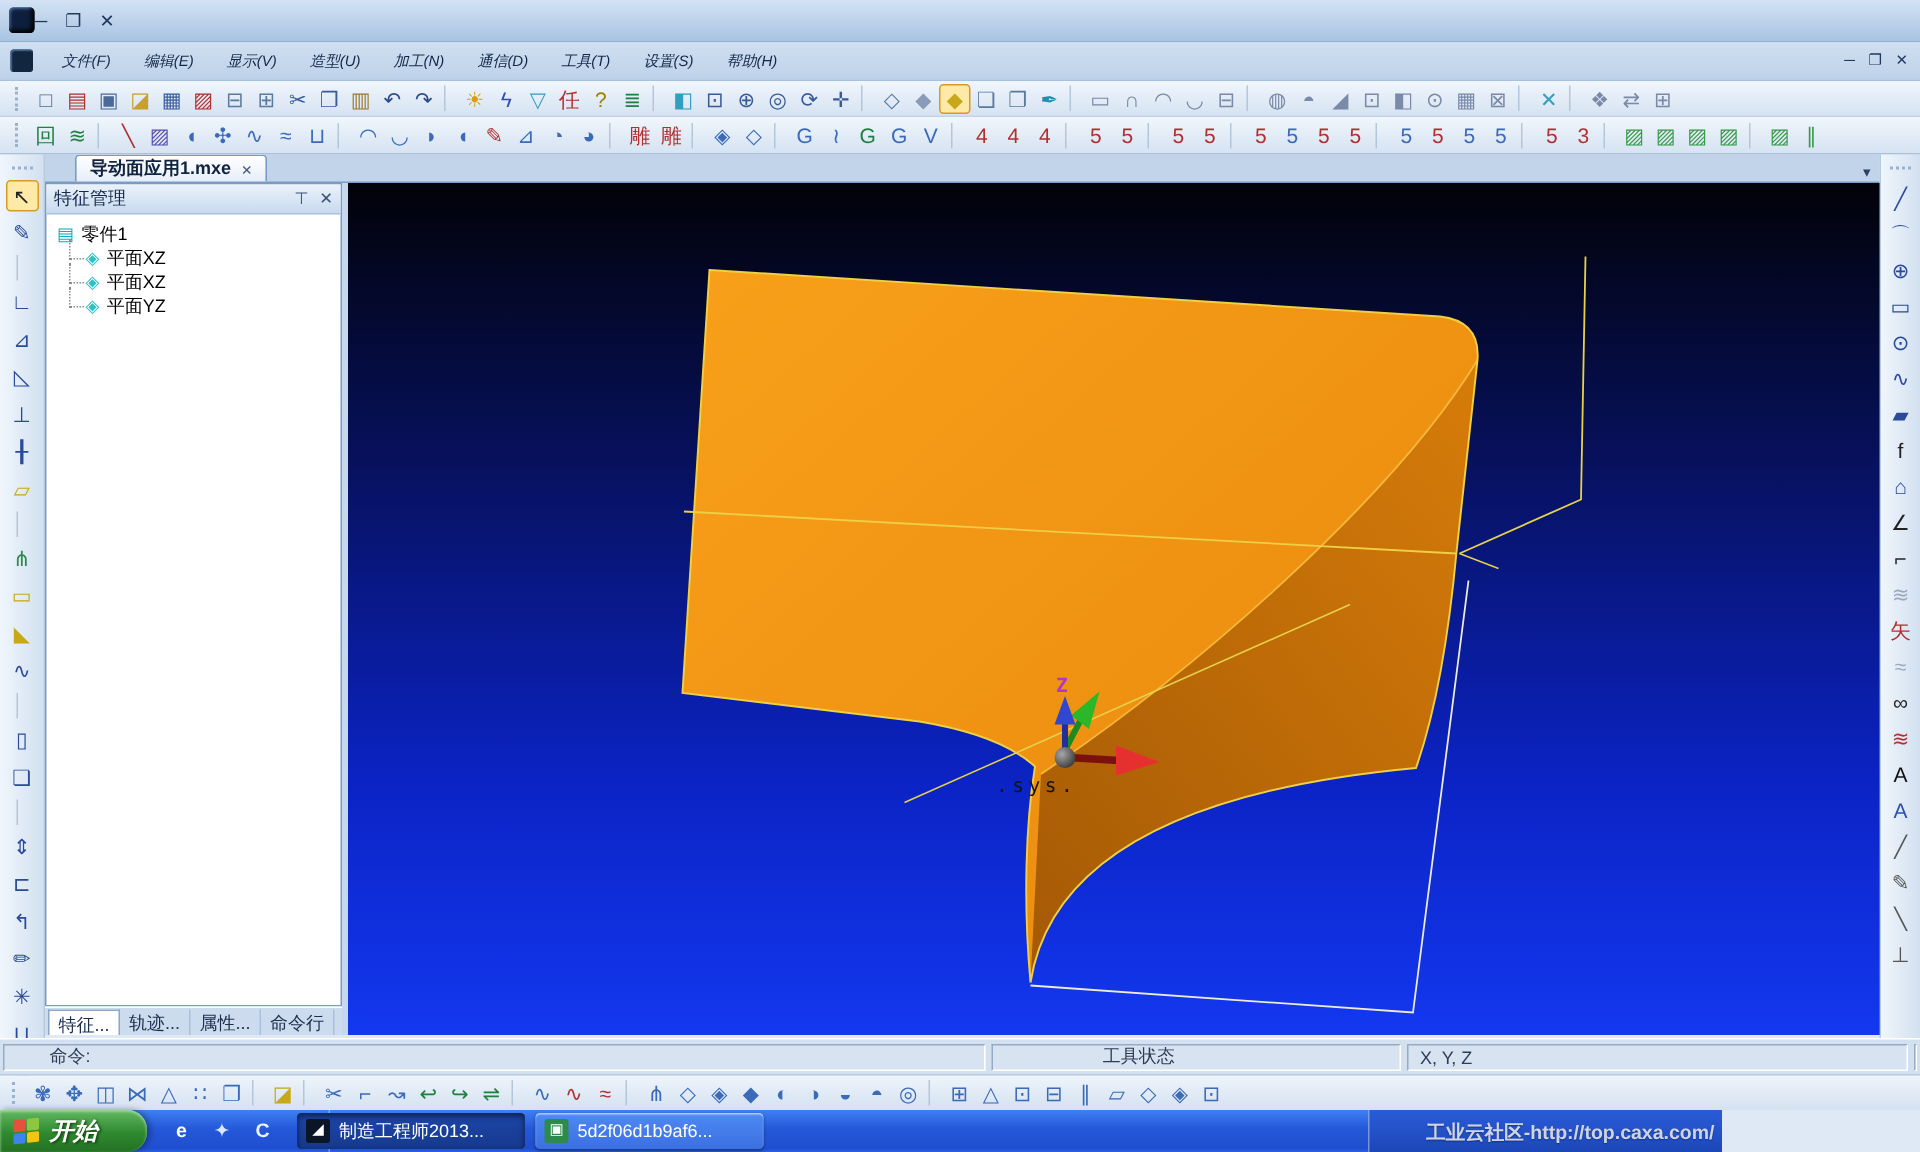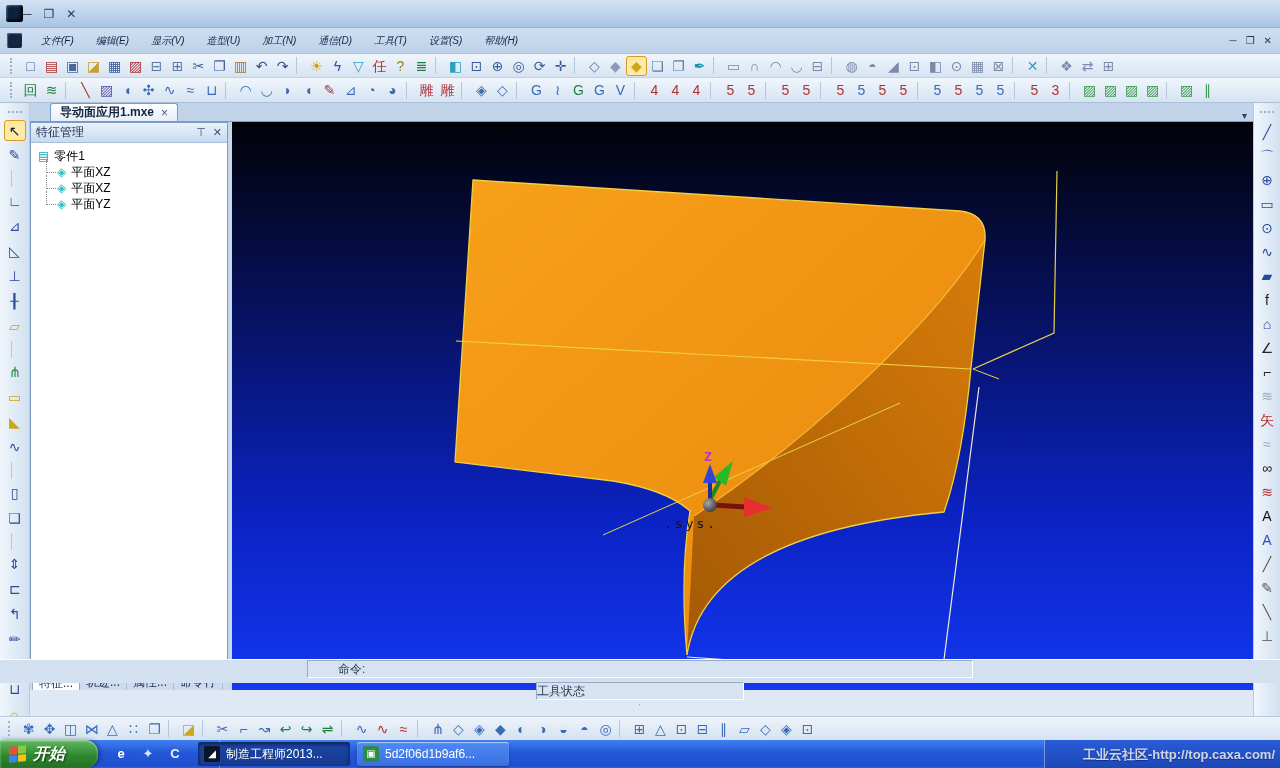--- a/index.html
+++ b/index.html
@@ -71,33 +71,33 @@
   .ptabs{position:absolute;left:30px;top:671px;width:198px;height:19px;
     background:#ccdbee;border-top:1px solid #ffffff;display:flex;align-items:flex-end;
     padding-left:2px;font-size:12px;}
   .ptab{padding:1px 6px 2px;color:#1c2e4e;height:17px;border-right:1px solid #a8c0dc;}
   .ptab.act{background:#fff;border:1px solid #8aa8c8;border-bottom:none;}
   
   .splitter{position:absolute;left:228px;top:122px;width:4px;height:568px;background:#c6d8ee;}
   .viewport{position:absolute;left:232px;top:122px;width:1021px;height:568px;background:#0a1a9a;}
   .viewport svg{display:block;width:100%;height:100%;}
   
-  .statusbar{position:absolute;left:0;top:659px;width:1280px;height:24px;
+  .statusbar{position:absolute;left:0;top:692px;width:1280px;height:24px;
     background:#d2e0f0;border-top:1px solid #ffffff;display:flex;align-items:center;
-    gap:4px;padding:0 2px;flex-direction:column;}
+    gap:4px;padding:0 2px;}
   .sseg{height:18px;border:1px solid;border-color:#96acc644 #fff #fff #96acc6;
     background:#d7e3f1;font-size:12px;color:#2c3c54;display:flex;align-items:center;
     border-top-color:#96acc6;border-left-color:#96acc6;}
   
   .btb{position:absolute;left:0;top:716px;width:1280px;height:24px;
     background:linear-gradient(#eef4fb,#d5e2f1);border-top:1px solid #b8cade;
     display:flex;align-items:center;padding-left:8px;}
   .btb::before{content:"";width:3px;height:15px;margin-right:5px;border-left:2px dotted #9ab2cc;}
   
-  .taskbar{position:absolute;left:0;top:740px;width:1280px;height:28px;
+  .taskbar{position:absolute;left:0;top:740px;width:1148px;height:28px;
     background:linear-gradient(#3f80f2,#2458d8 45%,#1f4ecf 92%,#2a62e0);}
   .startbtn{position:absolute;left:0;top:0;height:28px;width:98px;border-radius:0 13px 13px 0;
     background:linear-gradient(#62b862,#2f8a2f 55%,#247023);
     box-shadow:inset 0 1px 2px #aadfaa,2px 0 4px rgba(0,0,0,.35);
     display:flex;align-items:center;gap:7px;padding-left:9px;}
   .winflag{width:17px;height:16px;display:grid;grid-template:1fr 1fr/1fr 1fr;gap:1px;
     transform:skewY(-6deg);flex:none;}
   .winflag i{border-radius:1px;}
   .wf1{background:#e8503e;} .wf2{background:#8dc63f;} .wf3{background:#3d84f0;} .wf4{background:#f4c414;}
   .startlabel{color:#fff;font-size:16px;font-style:italic;font-weight:bold;
@@ -413,21 +413,22 @@
         <polygon points="703,483 717,483 710,464" fill="#3048d0"></polygon>
         <circle cx="710" cy="505" r="7" fill="url(#sphGrad)"></circle>
         <text x="704" y="461" font-size="13" font-weight="bold" fill="#b236c8" font-family="DejaVu Sans Mono, monospace">Z</text>
         <text x="664" y="528" font-size="13" fill="#141414" letter-spacing="3" font-family="DejaVu Sans Mono, monospace">.sys.</text>
       </g>
     </svg>
   </div>
 
   <div class="statusbar">
     <span class="sseg" style="width:666px;padding-left:30px;">命令:</span>
-    <span class="sseg" style="width:208px;">工具状态</span>
+    <span class="sseg" style="width:276px;padding-left:73px;">工具状态</span>
+    <span class="sseg" style="width:340px;padding-left:8px;">X, Y, Z</span>
     <span class="sseg" style="flex:1;"></span>
   </div>
 
   <div class="btb">
       <span class="ticon" title="array-circular" style="color: rgb(58, 106, 184);">✾</span>
       <span class="ticon" title="array-move" style="color: rgb(58, 106, 184);">✥</span>
       <span class="ticon" title="scale-tool" style="color: rgb(58, 106, 184);">◫</span>
       <span class="ticon" title="mirror-tool" style="color: rgb(58, 106, 184);">⋈</span>
       <span class="ticon" title="bell-tool" style="color: rgb(58, 106, 184);">△</span>
       <span class="ticon" title="grid-points" style="color: rgb(58, 106, 184);">∷</span>

